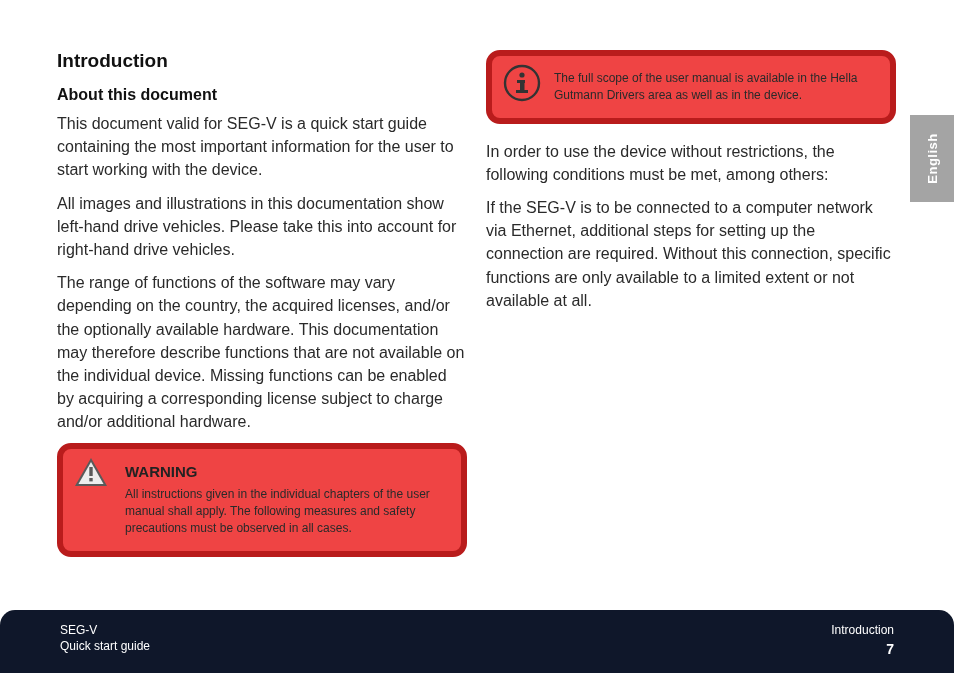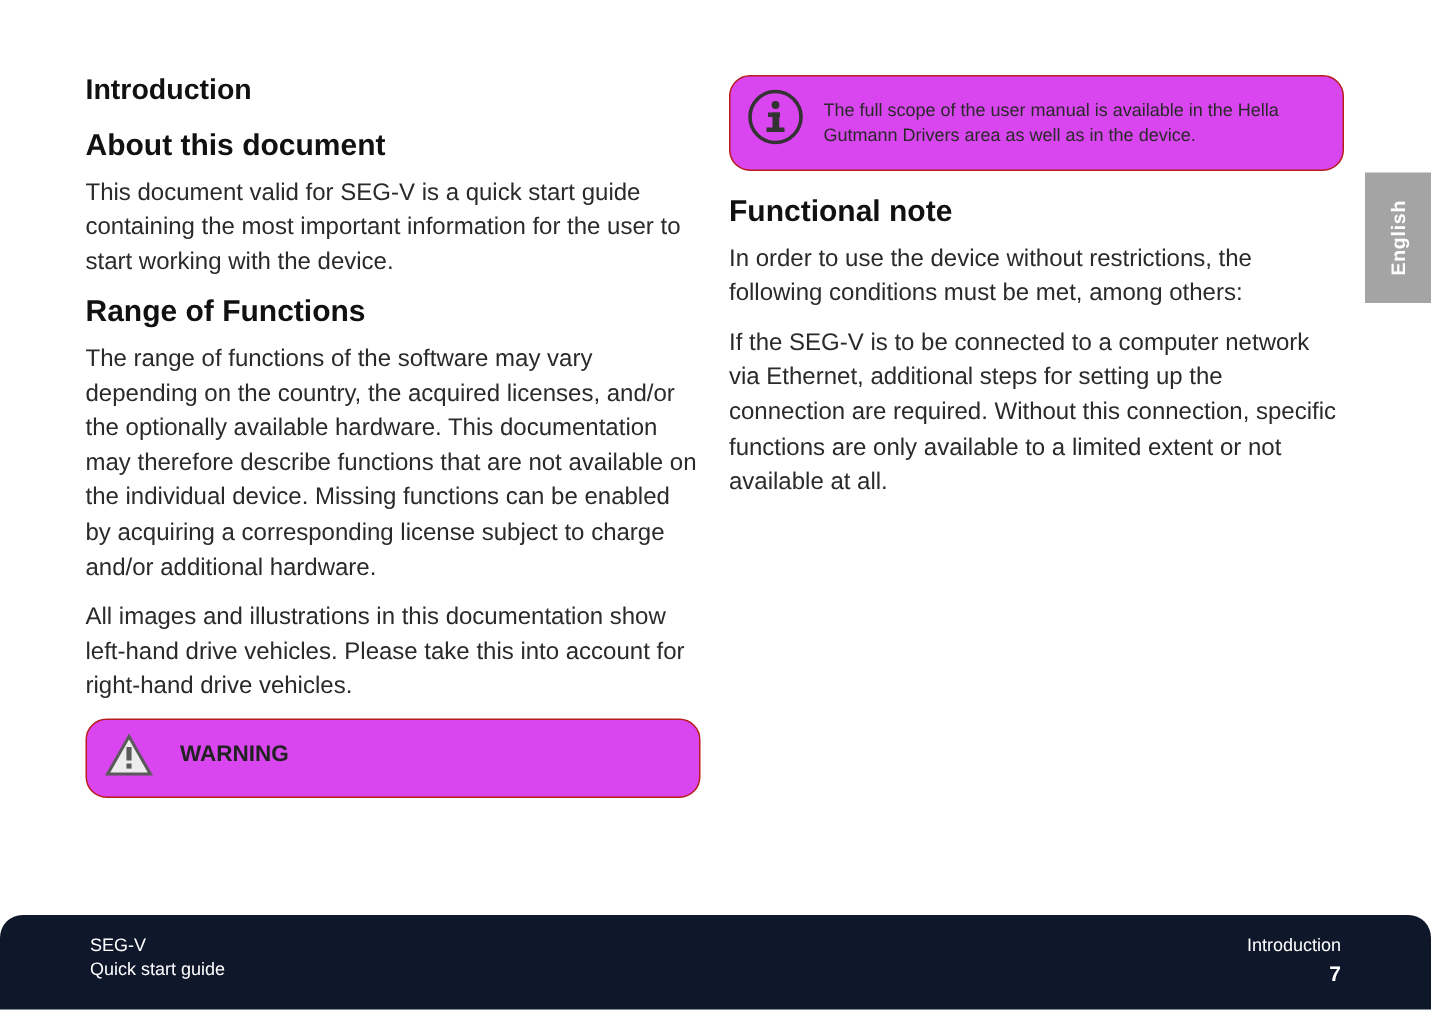--- a/index.html
+++ b/index.html
@@ -28,27 +28,27 @@
     letter-spacing: 0.5px;
   }
   .col {
     position: absolute;
     width: 410px;
   }
   .col-left { left: 57px; top: 50px; }
   .col-right { left: 486px; top: 50px; }
 
   h1 { font-size: 19px; font-weight: 700; margin-bottom: 14px; color: #111; }
-  h2 { font-size: 20px; font-weight: 700; margin-top: 10px; margin-bottom: 8px; color: #111; }
+  h2 { font-size: 16px; font-weight: 700; margin-top: 10px; margin-bottom: 8px; color: #111; }
   p  { font-size: 16px; line-height: 1.45; margin-bottom: 10px; color: #2a2a2a; }
 
   .callout {
-    border: 1px solid #b91c1c;
+    border: 6px solid #b91c1c;
     border-radius: 14px;
-    background: #d946ef;
+    background: #ef4444;
     padding: 14px 16px 14px 62px;
     position: relative;
     margin-top: 10px;
     margin-bottom: 16px;
   }
   .callout .icon {
     position: absolute;
     left: 11px;
     top: 8px;
   }
@@ -93,53 +93,52 @@
   <div class="language-tab">
     <span>English</span>
   </div>
 
   <div class="col col-left">
     <h1>Introduction</h1>
 
     <h2>About this document</h2>
     <p>This document valid for SEG-V is a quick start guide containing the most important information for the user to start working with the device.</p>
 
-    <h2>Range of Functions</h2>
+    <p>All images and illustrations in this documentation show left-hand drive vehicles. Please take this into account for right-hand drive vehicles.</p>
     <p>The range of functions of the software may vary depending on the country, the acquired licenses, and/or the optionally available hardware. This documentation may therefore describe functions that are not available on the individual device. Missing functions can be enabled by acquiring a corresponding license subject to charge and/or additional hardware.</p>
-    <p>All images and illustrations in this documentation show left-hand drive vehicles. Please take this into account for right-hand drive vehicles.</p>
 
     <div class="callout">
       <span class="icon">
         <svg width="34" height="30" viewBox="0 0 34 30">
           <polygon points="17,1 33,29 1,29" fill="#5a5a5a"></polygon>
           <polygon points="17,5 29.5,27 4.5,27" fill="#ededed"></polygon>
           <rect x="15.3" y="10" width="3.4" height="9" fill="#5a5a5a"></rect>
           <rect x="15.3" y="21" width="3.4" height="3.4" fill="#5a5a5a"></rect>
         </svg>
       </span>
       <div class="title">WARNING</div>
+      <p>All instructions given in the individual chapters of the user manual shall apply. The following measures and safety precautions must be observed in all cases.</p>
     </div>
   </div>
 
   <div class="col col-right">
 
     <div class="callout" style="margin-top:0;">
       <span class="icon">
         <svg width="38" height="38" viewBox="0 0 38 38">
           <circle cx="19" cy="19" r="17" fill="none" stroke="#333" stroke-width="2.4"></circle>
           <circle cx="19" cy="11" r="2.6" fill="#333"></circle>
           <rect x="14" y="16" width="8" height="3" fill="#333"></rect>
           <rect x="17" y="16" width="4.5" height="12" fill="#333"></rect>
           <rect x="13" y="26" width="12" height="3" fill="#333"></rect>
         </svg>
       </span>
       <p>The full scope of the user manual is available in the Hella Gutmann Drivers area as well as in the device.</p>
     </div>
 
-    <h2>Functional note</h2>
     <p>In order to use the device without restrictions, the following conditions must be met, among others:</p>
     <p>If the SEG-V is to be connected to a computer network via Ethernet, additional steps for setting up the connection are required. Without this connection, specific functions are only available to a limited extent or not available at all.</p>
   </div>
 
   <div class="footer-bar">
     <div class="footer-inner">
       <div class="footer-left">
         <div>SEG-V</div>
         <div>Quick start guide</div>
       </div>

